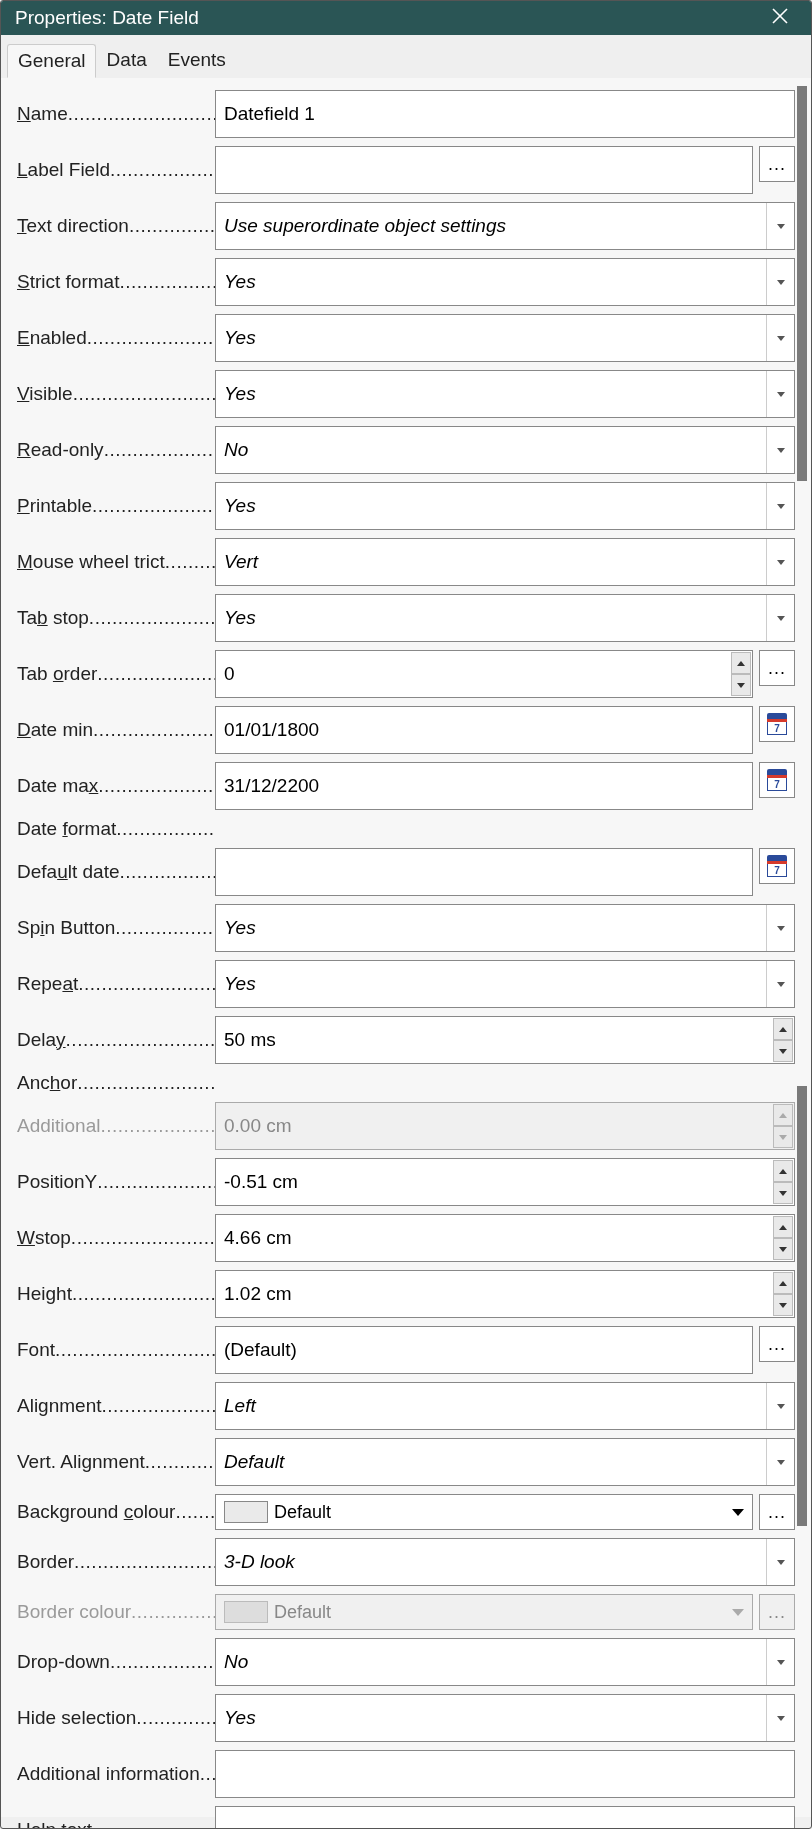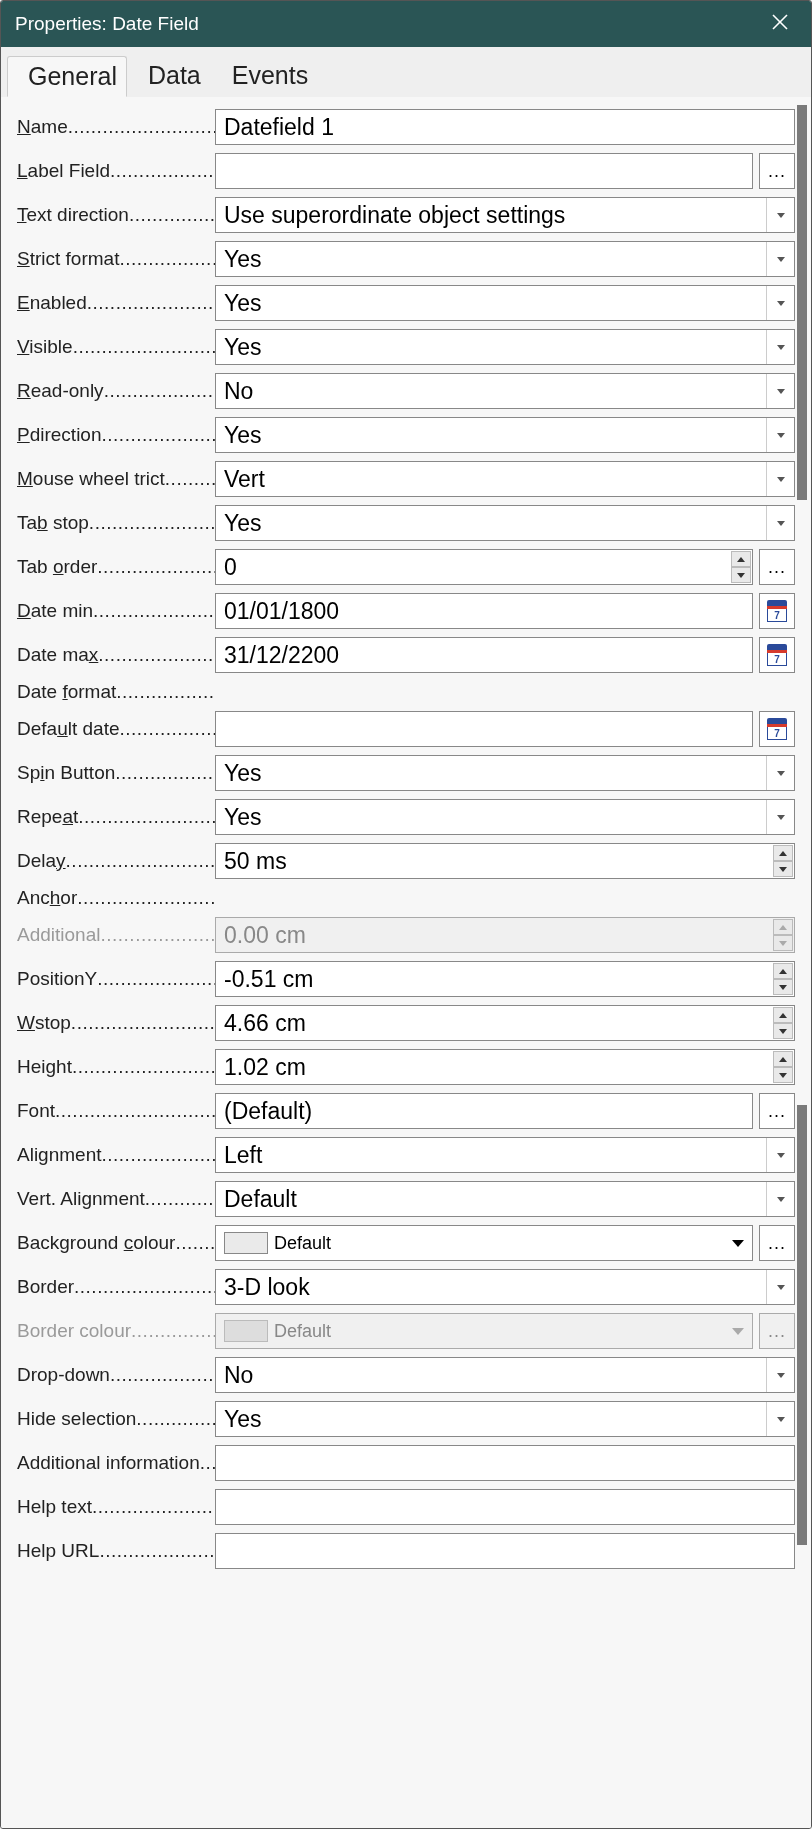--- a/index.html
+++ b/index.html
@@ -9,43 +9,43 @@
   background: #f0f0f0;
   width: 812px;
   height: 1829px;
   overflow: hidden;
   border: 1px solid #555;
   border-radius: 3px;
 }
 .titlebar {
   background: #2a5555;
   color: #fff;
-  height: 46px;
+  height: 34px;
   display: flex;
   align-items: center;
   padding: 0 14px;
   font-size: 19px;
   gap: 24px;
 }
 .titlebar .title { flex: 1; }
 .titlebar .close-x {
   font-size: 20px;
   padding: 4px 8px;
   cursor: default;
 }
 .tabs-bar {
   background: #efefef;
   display: flex;
   align-items: flex-end;
   padding: 8px 6px 0 6px;
   border-bottom: 1px solid #efefef;
 }
 .tab {
-  padding: 5px 9px 5px 20px;
-  font-size: 25px;
+  padding: 5px 9px 5px 10px;
+  font-size: 19px;
   color: #222;
   position: relative;
   cursor: default;
 }
 .tab.active {
   background: #f7f7f7;
   border: 1px solid #ccc;
   border-bottom: 1px solid #f7f7f7;
   border-radius: 3px 3px 0 0;
   margin-bottom: -1px;
@@ -84,35 +84,35 @@
   letter-spacing: 0.5px;
 }
 .ul { text-decoration: underline; }
 .control-cell {
   flex: 1;
   display: flex;
   gap: 6px;
 }
 .text-input, .select-box, .spin-input {
   flex: 1;
-  height: 36px;
+  height: 48px;
   border: 1px solid #888;
   background: #fff;
-  font-size: 23px;
+  font-size: 19px;
   padding: 0 8px;
   display: flex;
   align-items: center;
   position: relative;
 }
 .text-input.disabled, .spin-input.disabled, .select-box.disabled, .aux-btn.disabled {
   background: #f0f0f0;
   color: #888;
   border-color: #aaa;
 }
-.select-box { padding-right: 30px; }
+.select-box { padding-right: 30px; font-style: italic; }
 .select-caret {
   position: absolute;
   right: 0; top: 0; bottom: 0;
   width: 28px;
   display: flex;
   align-items: center;
   justify-content: center;
   border-left: 1px solid #ccc;
 }
 .select-caret.native { border-left: none; }
@@ -304,21 +304,21 @@
       <div class="select-box">
         <span>No</span>
         <div class="select-caret">
             <div class="chev down-small"></div>
           </div>
       </div>
     </div>
   </div>
 
   <div class="row">
-    <div class="label-cell"><span class="ul">P</span><span>direction</span><span class="label-dots">..............................</span></div>
+    <div class="label-cell"><span class="ul">P</span><span>rintable</span><span class="label-dots">..............................</span></div>
     <div class="control-cell">
       <div class="select-box">
         <span>Yes</span>
         <div class="select-caret">
             <div class="chev down-small"></div>
           </div>
       </div>
     </div>
   </div>
 

